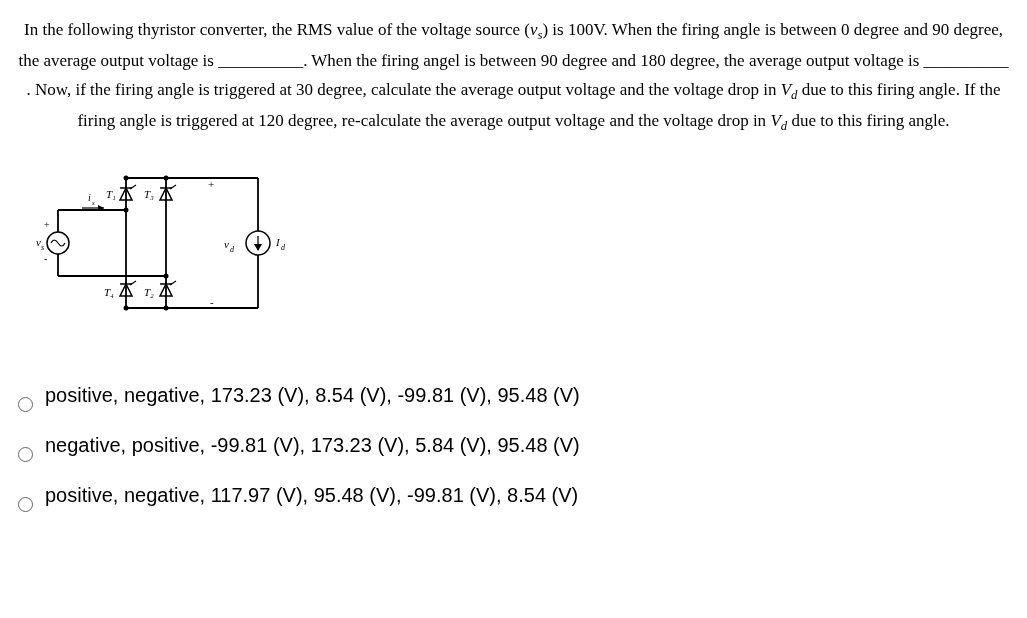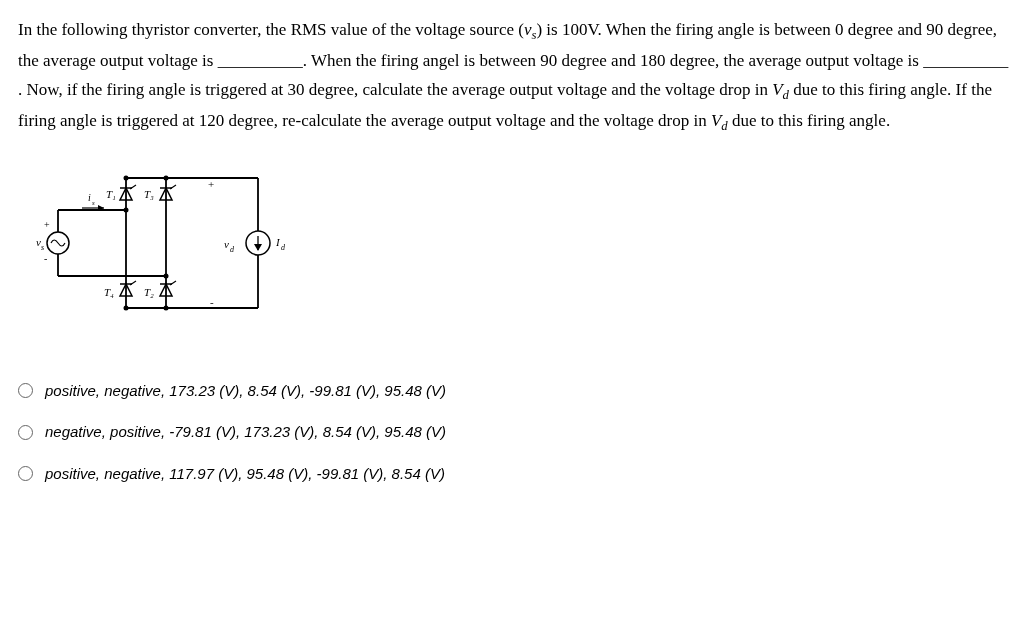--- a/index.html
+++ b/index.html
@@ -11,20 +11,21 @@
       font-family: Georgia, 'Times New Roman', serif;
       font-size: 17px;
       line-height: 1.7;
       color: #000;
       padding: 16px 18px;
       width: 1027px;
       background: #fff;
     }
     .question-text {
       margin-bottom: 20px;
+      text-align: center;
     }
     .blank {
       display: inline-block;
       letter-spacing: 0;
     }
     .italic-var {
       font-style: italic;
       font-family: 'Times New Roman', serif;
     }
     .sub {
@@ -33,25 +34,24 @@
       vertical-align: sub;
     }
     .circuit {
       margin: 8px 0 40px 8px;
     }
     .options {
       margin-top: 24px;
     }
     .option {
       display: flex;
-      align-items: center;
+      align-items: flex-end;
       margin-bottom: 16px;
       font-family: Arial, Helvetica, sans-serif;
-      font-size: 15px;
-      font-style: italic;
+      font-size: 20px;
     }
     .radio {
       width: 15px;
       height: 15px;
       border: 1.5px solid #666;
       border-radius: 50%;
       margin-right: 12px;
       flex-shrink: 0;
     }
   </style>
@@ -136,19 +136,19 @@
   </svg>
 </div>
 
 <div class="options">
   <div class="option">
     <span class="radio"></span>
     <span>positive, negative, 173.23 (V), 8.54 (V), -99.81 (V), 95.48 (V)</span>
   </div>
   <div class="option">
     <span class="radio"></span>
-    <span>negative, positive, -79.81 (V), 173.23 (V), 8.54 (V), 95.48 (V)</span>
+    <span>negative, positive, -99.81 (V), 173.23 (V), 5.84 (V), 95.48 (V)</span>
   </div>
   <div class="option">
     <span class="radio"></span>
     <span>positive, negative, 117.97 (V), 95.48 (V), -99.81 (V), 8.54 (V)</span>
   </div>
 </div>
 
 </body></html>

